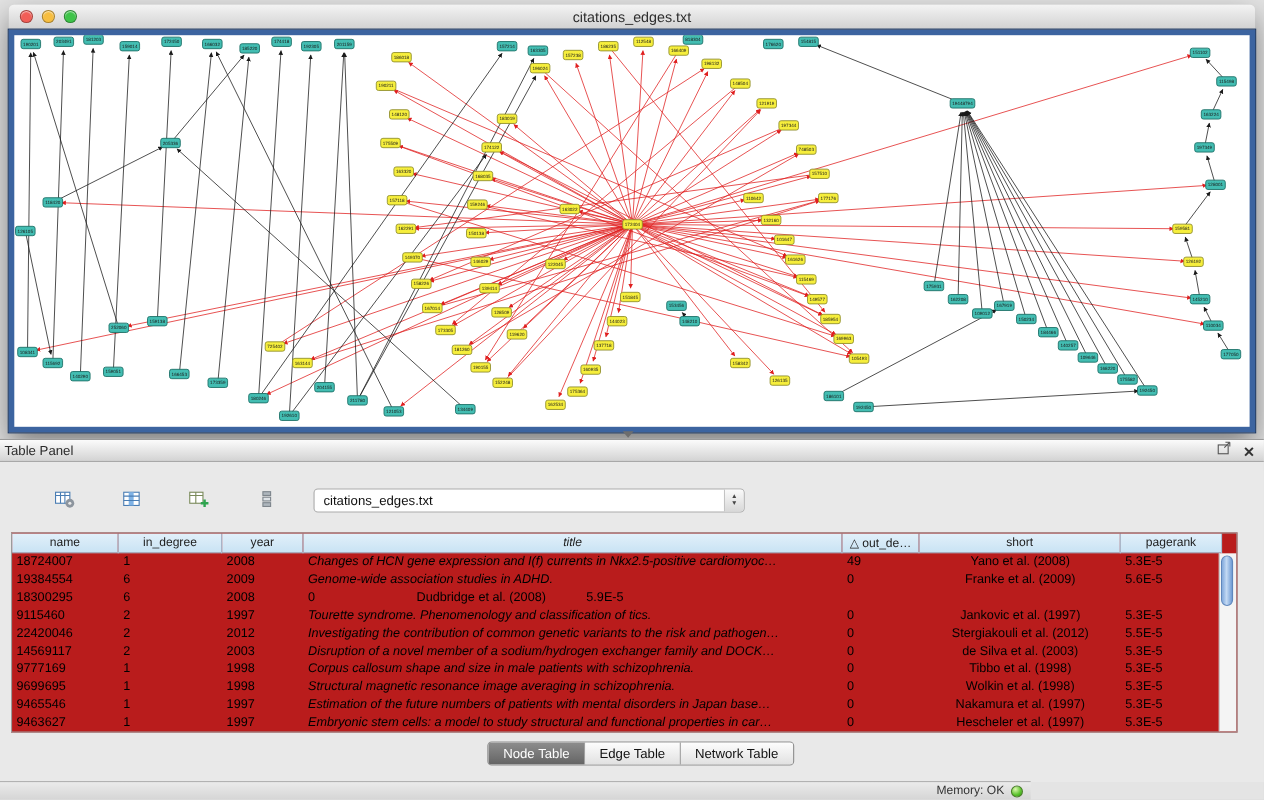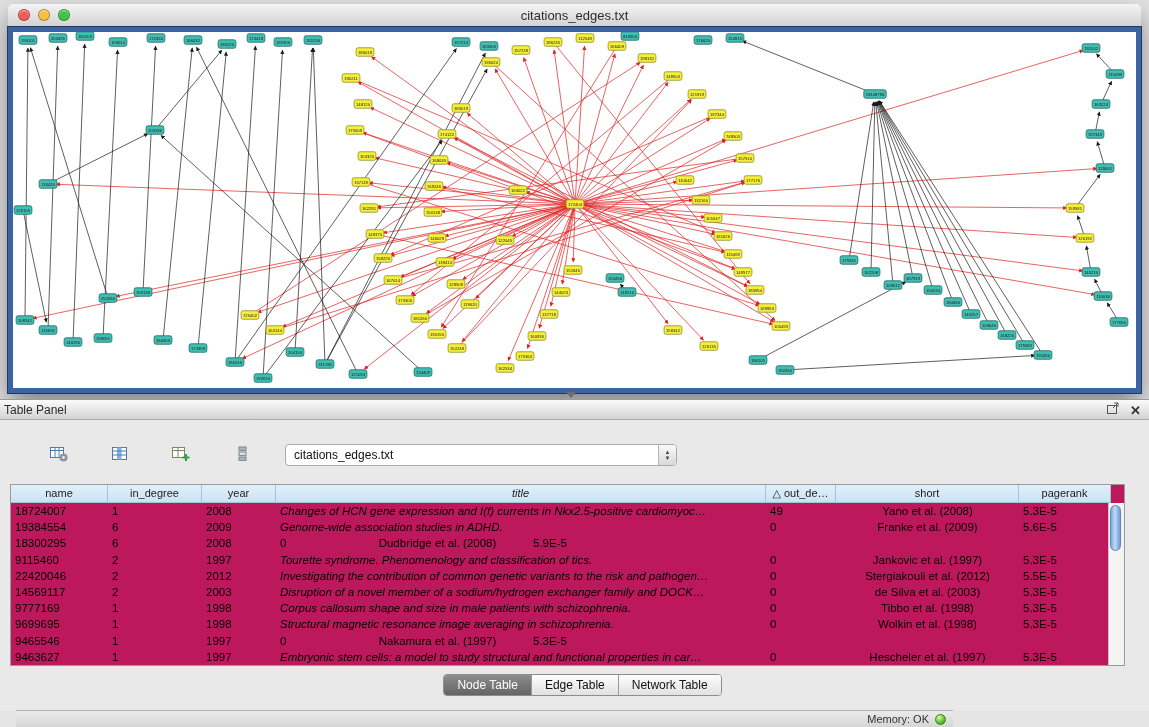--- a/index.html
+++ b/index.html
@@ -57,21 +57,21 @@
   .dropdown-text{flex:1;padding-left:8px;white-space:nowrap;overflow:hidden;}
   .dropdown-stepper{
     width:17px;align-self:stretch;border-left:1px solid #b5b5b5;border-radius:0 3px 3px 0;
     background:linear-gradient(#fafafa,#d8d8d8);
     display:flex;flex-direction:column;align-items:center;justify-content:center;
     font-size:6px;line-height:6px;color:#444;
   }
   
   .table-wrap{
     position:absolute;left:10px;top:84px;width:1115px;height:182px;box-sizing:border-box;
-    background:#be185d;border:1px solid #9b9b9b;overflow:hidden;
+    background:#b91c1c;border:1px solid #9b9b9b;overflow:hidden;
   }
   .thead{display:flex;height:18px;}
   .hcell{
     box-sizing:border-box;height:18px;padding:2px 2px;
     background:linear-gradient(#e2f0fa,#c9e3f4);
     border-right:1px solid #a6c2d6;border-bottom:1px solid #a6c2d6;
     font-size:11px;color:#1c1c1c;text-align:center;
     white-space:nowrap;overflow:hidden;
   }
   .trow{display:flex;height:16.2px;align-items:center;}
@@ -103,21 +103,21 @@
   .tabs-inner{display:inline-flex;border:1px solid #8d8d8d;border-radius:4px;overflow:hidden;}
   .tab{
     padding:3px 13px;font-size:12px;color:#111;
     background:linear-gradient(#fdfdfd,#e1e1e1);
     border-right:1px solid #9a9a9a;cursor:default;
   }
   .tab:last-child{border-right:none;}
   .tab.active{background:linear-gradient(#8d8d8d,#646464);color:#fff;}
   
   #status-bar{
-    position:absolute;left:16px;top:710px;width:937px;height:17px;
+    position:absolute;left:0;top:710px;width:937px;height:17px;
     background:linear-gradient(#ebebeb,#d5d5d5);border-top:1px solid #b2b2b2;
     display:flex;align-items:center;justify-content:flex-end;box-sizing:border-box;
   }
   .mem-label{font-size:11px;color:#333;margin-right:6px;}
   .mem-dot{
     width:11px;height:11px;border-radius:50%;margin-right:7px;
     background:radial-gradient(circle at 35% 28%,#dcf8ae,#58c22a 60%,#2f8f12);
     border:1px solid #4a7d2a;box-sizing:border-box;
   }
 </style>
@@ -902,20 +902,21 @@
           <div class="cell col-year">1998</div>
           <div class="cell col-title">Structural magnetic resonance image averaging in schizophrenia.</div>
           <div class="cell col-out_degree">0</div>
           <div class="cell col-short">Wolkin et al. (1998)</div>
           <div class="cell col-pagerank">5.3E-5</div>
         </div>
         <div class="trow">
           <div class="cell col-name">9465546</div>
           <div class="cell col-in_degree">1</div>
           <div class="cell col-year">1997</div>
+          <div class="cell col-title">Estimation of the future numbers of patients with mental disorders in Japan base…</div>
           <div class="cell col-out_degree">0</div>
           <div class="cell col-short">Nakamura et al. (1997)</div>
           <div class="cell col-pagerank">5.3E-5</div>
         </div>
         <div class="trow">
           <div class="cell col-name">9463627</div>
           <div class="cell col-in_degree">1</div>
           <div class="cell col-year">1997</div>
           <div class="cell col-title">Embryonic stem cells: a model to study structural and functional properties in car…</div>
           <div class="cell col-out_degree">0</div>

